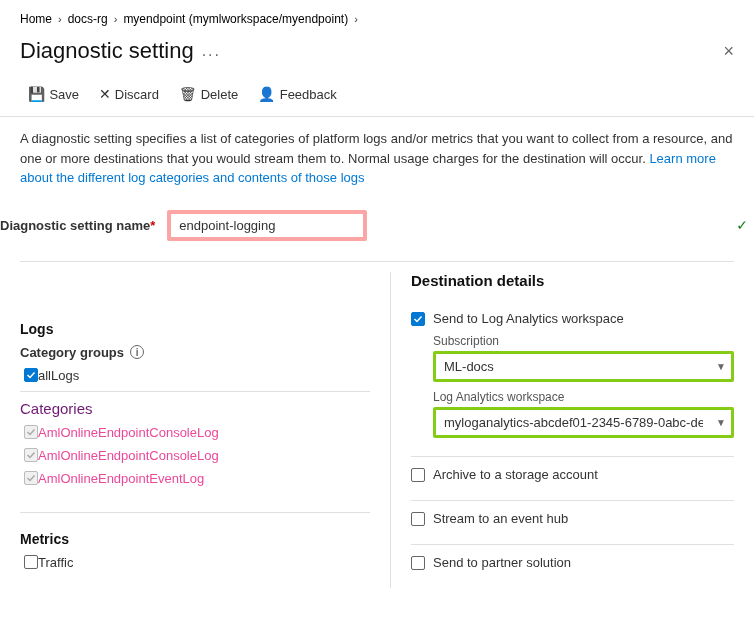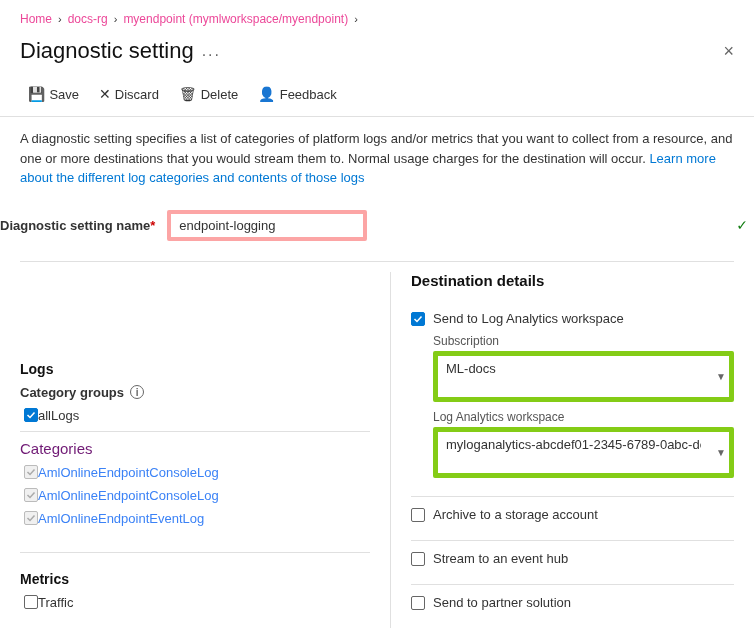--- a/index.html
+++ b/index.html
@@ -2,21 +2,21 @@
 <html><head>
   <meta charset="utf-8">
   <style>
     * { box-sizing: border-box; margin: 0; padding: 0; }
     body { font-family: 'Segoe UI', Arial, sans-serif; font-size: 13px; color: #333; background: #fff; }
     .container { width: 754px; min-height: 638px; padding: 0; position: relative; }
 
     
     .breadcrumb { display: flex; align-items: center; gap: 6px; padding: 12px 20px 8px; font-size: 12px; color: #0078d4; }
     .breadcrumb span { color: #333; }
-    .breadcrumb a { color: #ec4899; text-decoration: none; }
+    .breadcrumb a { color: #000000; text-decoration: none; }
     .breadcrumb-sep { color: #666; font-size: 11px; }
 
     
     .header { display: flex; align-items: center; justify-content: space-between; padding: 4px 20px 12px; }
     .header-left { display: flex; align-items: center; gap: 8px; }
     .page-title { font-size: 22px; font-weight: 300; color: #111; }
     .header-ellipsis { color: #666; font-size: 16px; letter-spacing: 2px; cursor: pointer; }
     .close-btn { font-size: 18px; color: #666; cursor: pointer; background: none; border: none; }
 
     
@@ -51,21 +51,21 @@
     .category-group-header { display: flex; align-items: center; gap: 6px; margin-bottom: 8px; font-weight: bold; }
     .info-circle { display: inline-flex; align-items: center; justify-content: center; width: 14px; height: 14px; border: 1px solid #666; border-radius: 50%; font-size: 10px; color: #666; cursor: pointer; }
 
     .checkbox-row { display: flex; align-items: center; margin-bottom: 8px; padding-left: 4px; }
     .checkbox-blue { width: 14px; height: 14px; background: #0078d4; border: 1px solid #0078d4; display: inline-flex; align-items: center; justify-content: center; border-radius: 2px; flex-shrink: 0; }
     .checkbox-blue svg { width: 10px; height: 10px; }
     .checkbox-grey { width: 14px; height: 14px; background: #f0f0f0; border: 1px solid #bbb; display: inline-flex; align-items: center; justify-content: center; border-radius: 2px; flex-shrink: 0; }
     .checkbox-grey svg { width: 10px; height: 10px; opacity: 0.5; }
     .checkbox-empty { width: 14px; height: 14px; background: #fff; border: 1px solid #666; display: inline-flex; align-items: center; justify-content: center; border-radius: 2px; flex-shrink: 0; }
     .checkbox-label { font-size: 13px; color: #333; }
-    .checkbox-label-grey { font-size: 13px; color: #3b82f6; }
+    .checkbox-label-grey { font-size: 13px; color: #ec4899; }
 
     .categories-divider { height: 1px; background: #e0e0e0; margin: 8px 0; }
     .categories-section { margin-top: 6px; }
 
     
     .metrics-section { padding: 10px 0; }
 
     
     .right-panel { flex: 1; padding-left: 20px; border-left: 1px solid #e0e0e0; }
     .destination-title { font-size: 15px; font-weight: 600; margin-bottom: 12px; color: #111; }
@@ -75,21 +75,21 @@
 
     .dest-checkbox-blue { width: 14px; height: 14px; background: #0078d4; border: 1px solid #0078d4; display: inline-flex; align-items: center; justify-content: center; border-radius: 2px; flex-shrink: 0; margin-top: 1px; }
     .dest-checkbox-empty { width: 14px; height: 14px; background: #fff; border: 1px solid #666; display: inline-flex; align-items: center; justify-content: center; border-radius: 2px; flex-shrink: 0; margin-top: 1px; }
 
     .dest-content { flex: 1; }
     .dest-label { font-size: 13px; color: #333; margin-bottom: 8px; }
 
     .form-group { margin-bottom: 8px; }
     .form-label { font-size: 12px; color: #555; margin-bottom: 3px; }
     .select-wrapper { position: relative; }
-    select.form-select { width: 100%; padding: 5px 28px 21px 8px; border: 5px solid #84cc16; border-radius: 2px; font-size: 13px; color: #333; background: #fff; appearance: none; cursor: pointer; }
+    select.form-select { width: 100%; padding: 5px 28px 5px 8px; border: 3px solid #84cc16; border-radius: 2px; font-size: 13px; color: #333; background: #fff; appearance: none; cursor: pointer; }
     .select-arrow { position: absolute; right: 8px; top: 50%; transform: translateY(-50%); font-size: 10px; color: #666; pointer-events: none; }
   </style>
 </head>
 <body>
 
 <div class="container">
 
   <div class="breadcrumb">
     <a href="#">Home</a>
     <span class="breadcrumb-sep">›</span>

